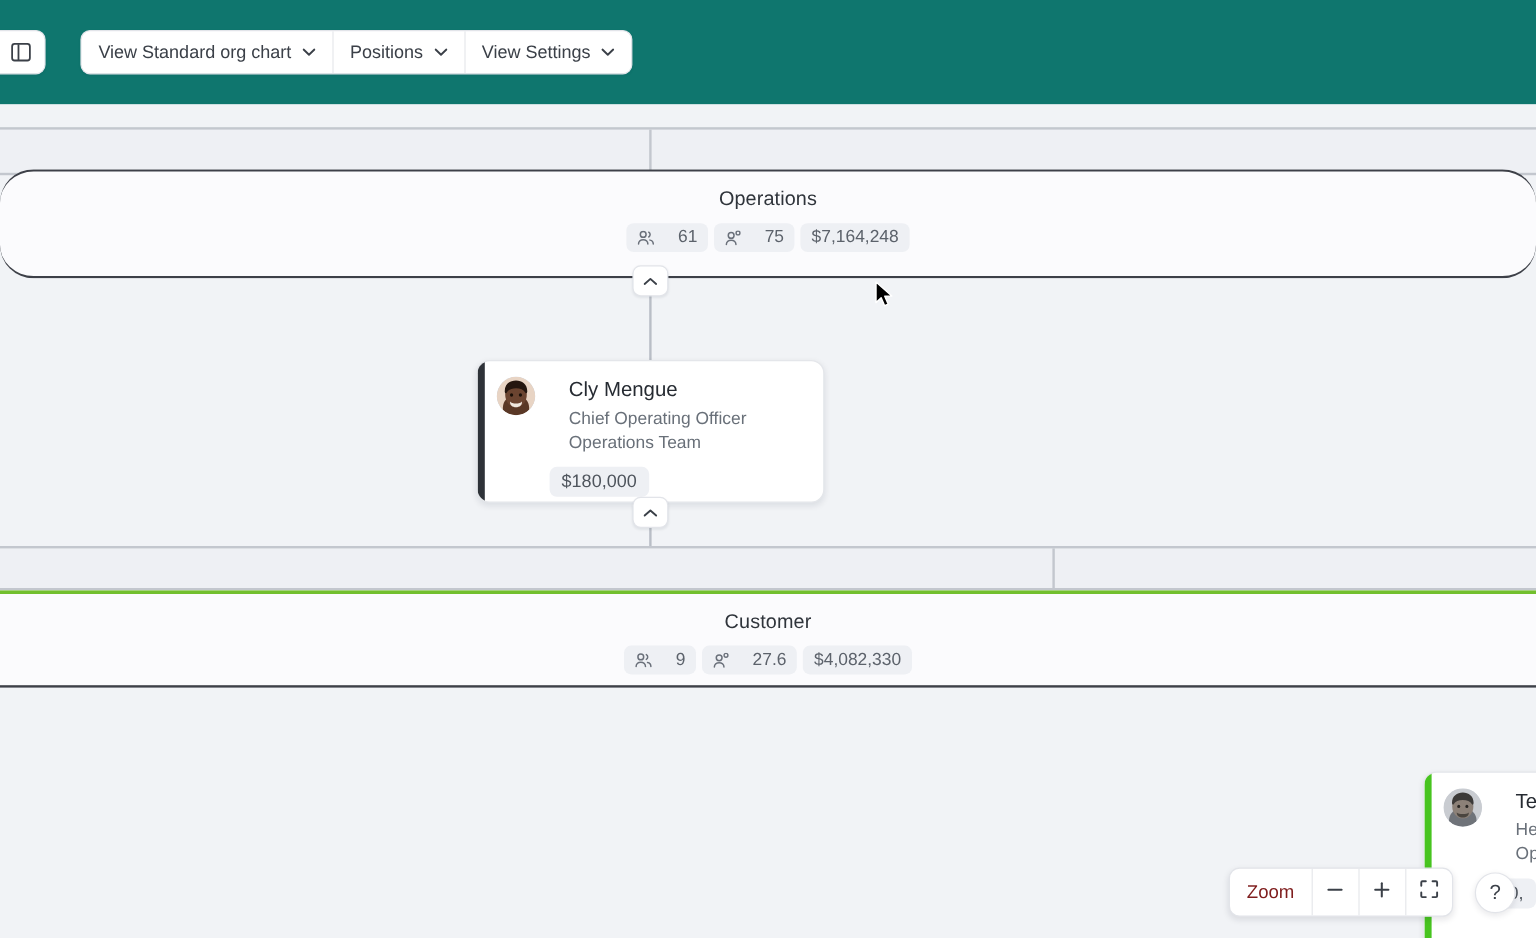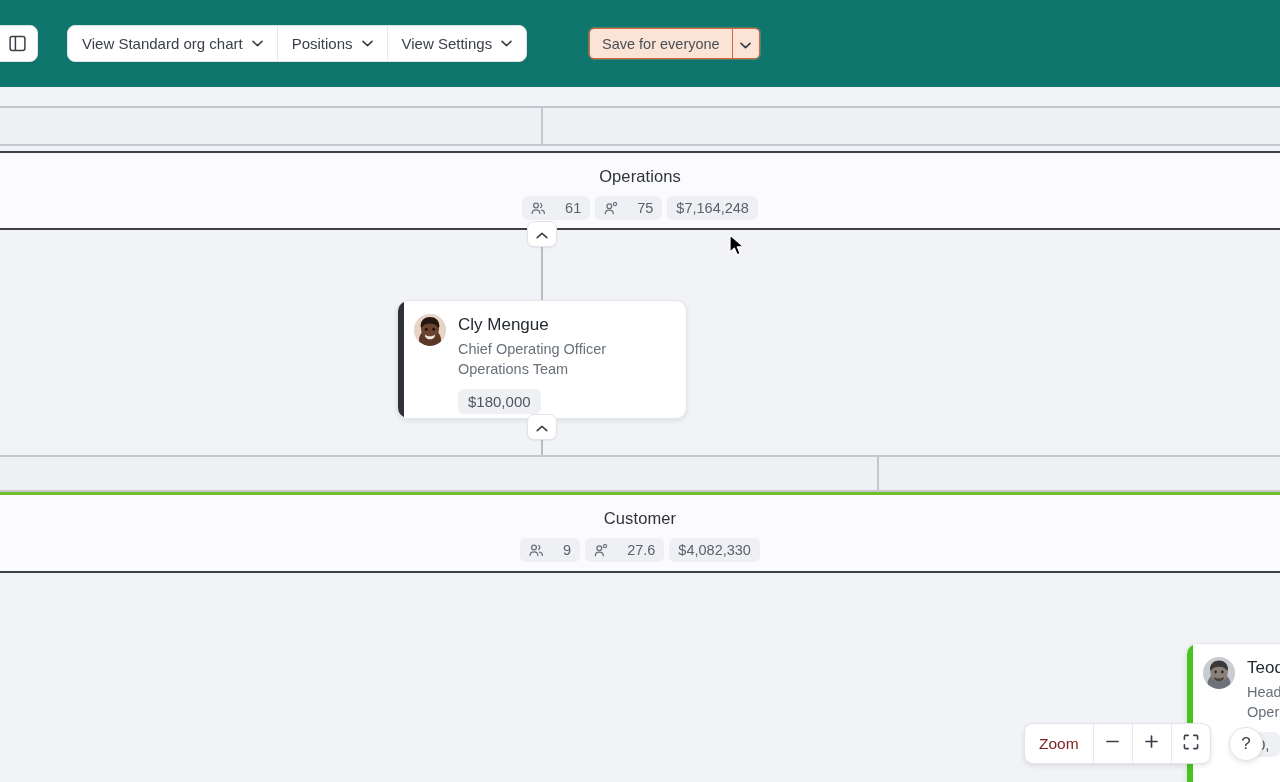--- a/index.html
+++ b/index.html
@@ -117,21 +117,21 @@
     position: absolute;
     background: #ffffff;
     border: 1px solid #e4e6ea;
     border-radius: 11px;
     box-shadow: 0 2px 5px rgba(16,24,40,.09);
     overflow: hidden;
     display: flex;
   }
   .card-accent { width: 6px; flex: none; }
   .card-body { flex: 1; padding: 13px 14px 12px 10px; min-width: 0; }
-  .card-row { display: flex; gap: 12px; }
+  .card-row { display: flex; gap: 28px; }
   .avatar {
     width: 32px; height: 32px; border-radius: 50%; flex: none;
     overflow: hidden; position: relative; background: #cfd3da;
   }
   .card-texts { min-width: 0; }
   .card-name { font-size: 17px; color: #262b32; line-height: 1.25; white-space: nowrap; }
   .card-role { font-size: 14.5px; color: #697079; margin-top: 5px; line-height: 1.35; white-space: nowrap; }
   .card-team { font-size: 14.5px; color: #697079; line-height: 1.35; white-space: nowrap; }
   .card-salary {
     display: inline-block; margin-top: 10px; margin-left: 44px;
@@ -200,39 +200,29 @@
       <button class="tb-btn">
         <span>View Settings</span>
         <span class="chev">
           <svg class="chev" viewBox="0 0 11 7" fill="none">
               <path d="M1 1.3L5.5 5.6L10 1.3" stroke="#3b4048" stroke-width="1.6" stroke-linecap="round" stroke-linejoin="round"></path>
             </svg>
         </span>
       </button>
     </div>
 
-    <div class="save-group">
-      <button class="save-btn">Save for everyone</button>
-      <div class="save-caret">
-        <span>
-          <svg width="11" height="7" viewBox="0 0 11 7" fill="none">
-              <path d="M1 1.3L5.5 5.6L10 1.3" stroke="#3b4048" stroke-width="1.7" stroke-linecap="round" stroke-linejoin="round"></path>
-            </svg>
-        </span>
-      </div>
-    </div>
   </div>
 
   <div class="canvas">
 
     <div class="lane" style="top:19px; height:40px;">
       <div class="lane-div" style="left:541px;"></div>
     </div>
 
-    <div class="group-sect" style="top:64px; height:79px;">
+    <div class="group-sect" style="top:54px; height:91px;border-radius:28px;">
       <div class="group-title">Operations</div>
       <div class="group-stats">
         <div class="stat">
           <span>
             <svg width="15" height="13" viewBox="0 0 15 13" fill="none">
               <circle cx="5" cy="3.4" r="2.4" stroke="#6a707a" stroke-width="1.25"></circle>
               <path d="M1.1 11.4c0-2.2 1.75-3.6 3.9-3.6s3.9 1.4 3.9 3.6" stroke="#6a707a" stroke-width="1.25" stroke-linecap="round"></path>
               <path d="M9.6 1.5a2.3 2.3 0 010 4" stroke="#6a707a" stroke-width="1.25" stroke-linecap="round"></path>
               <path d="M10.6 8.1c1.6.25 2.8 1.45 2.8 3.3" stroke="#6a707a" stroke-width="1.25" stroke-linecap="round"></path>
             </svg>

